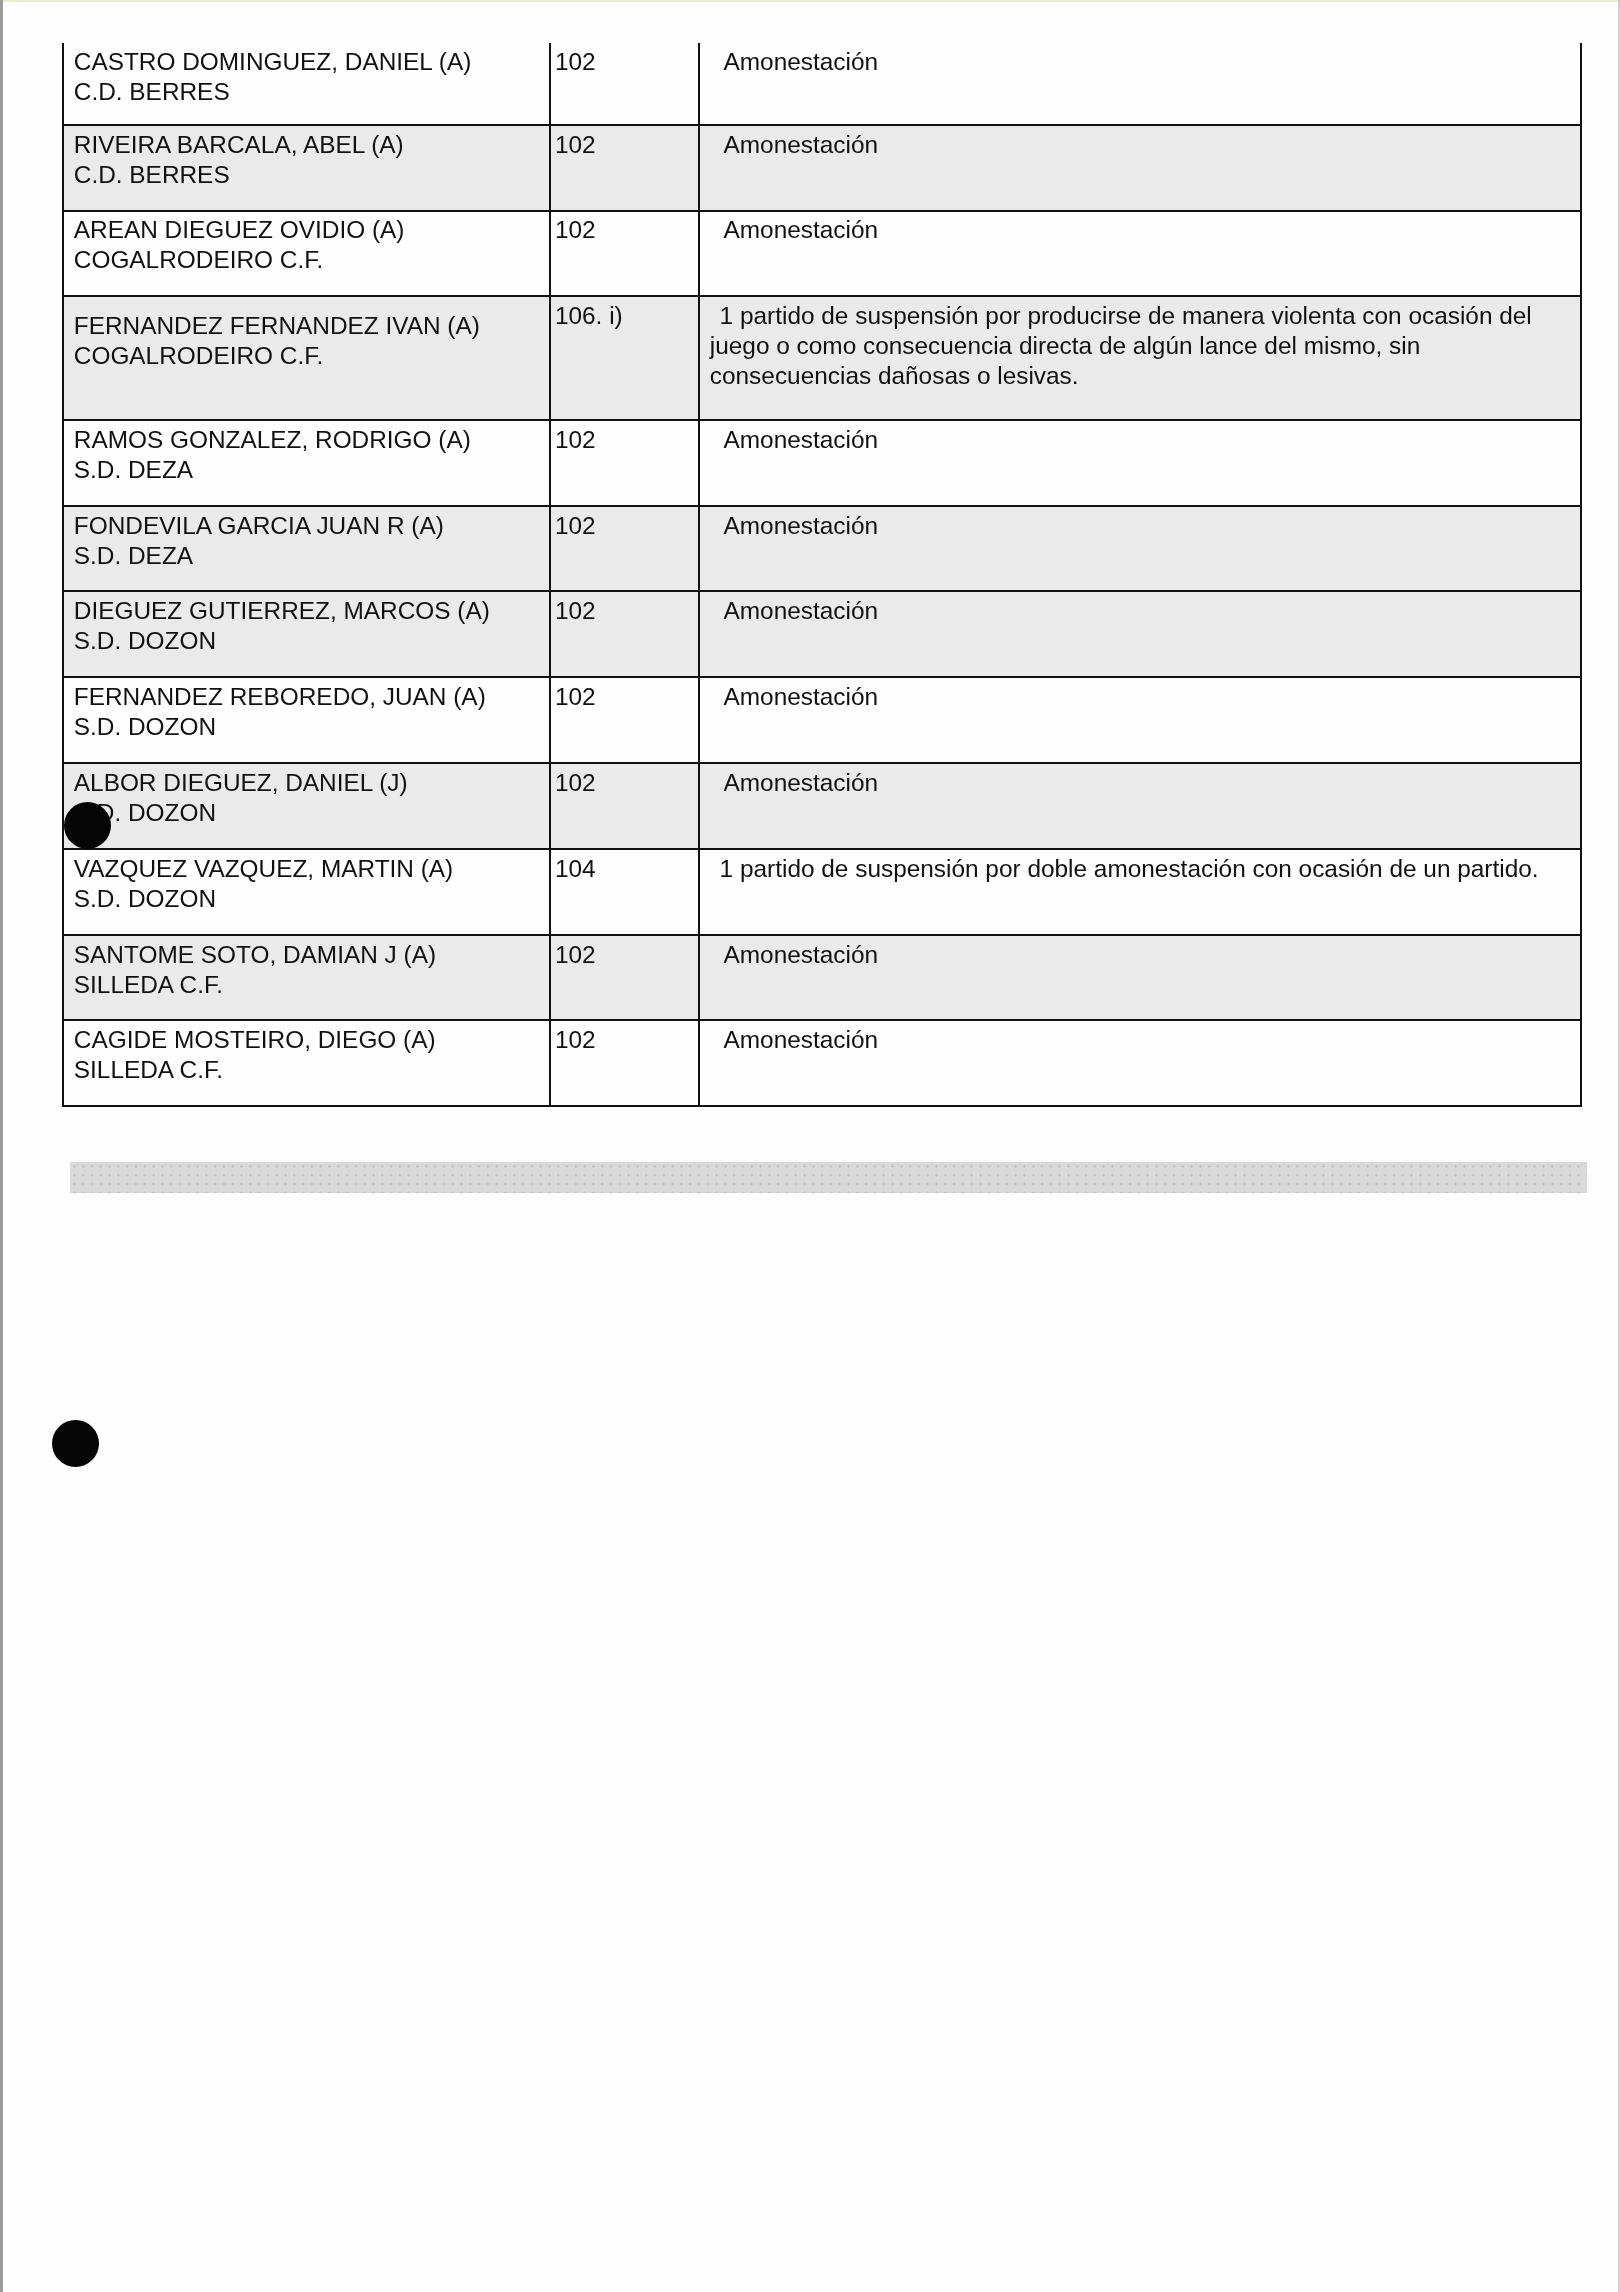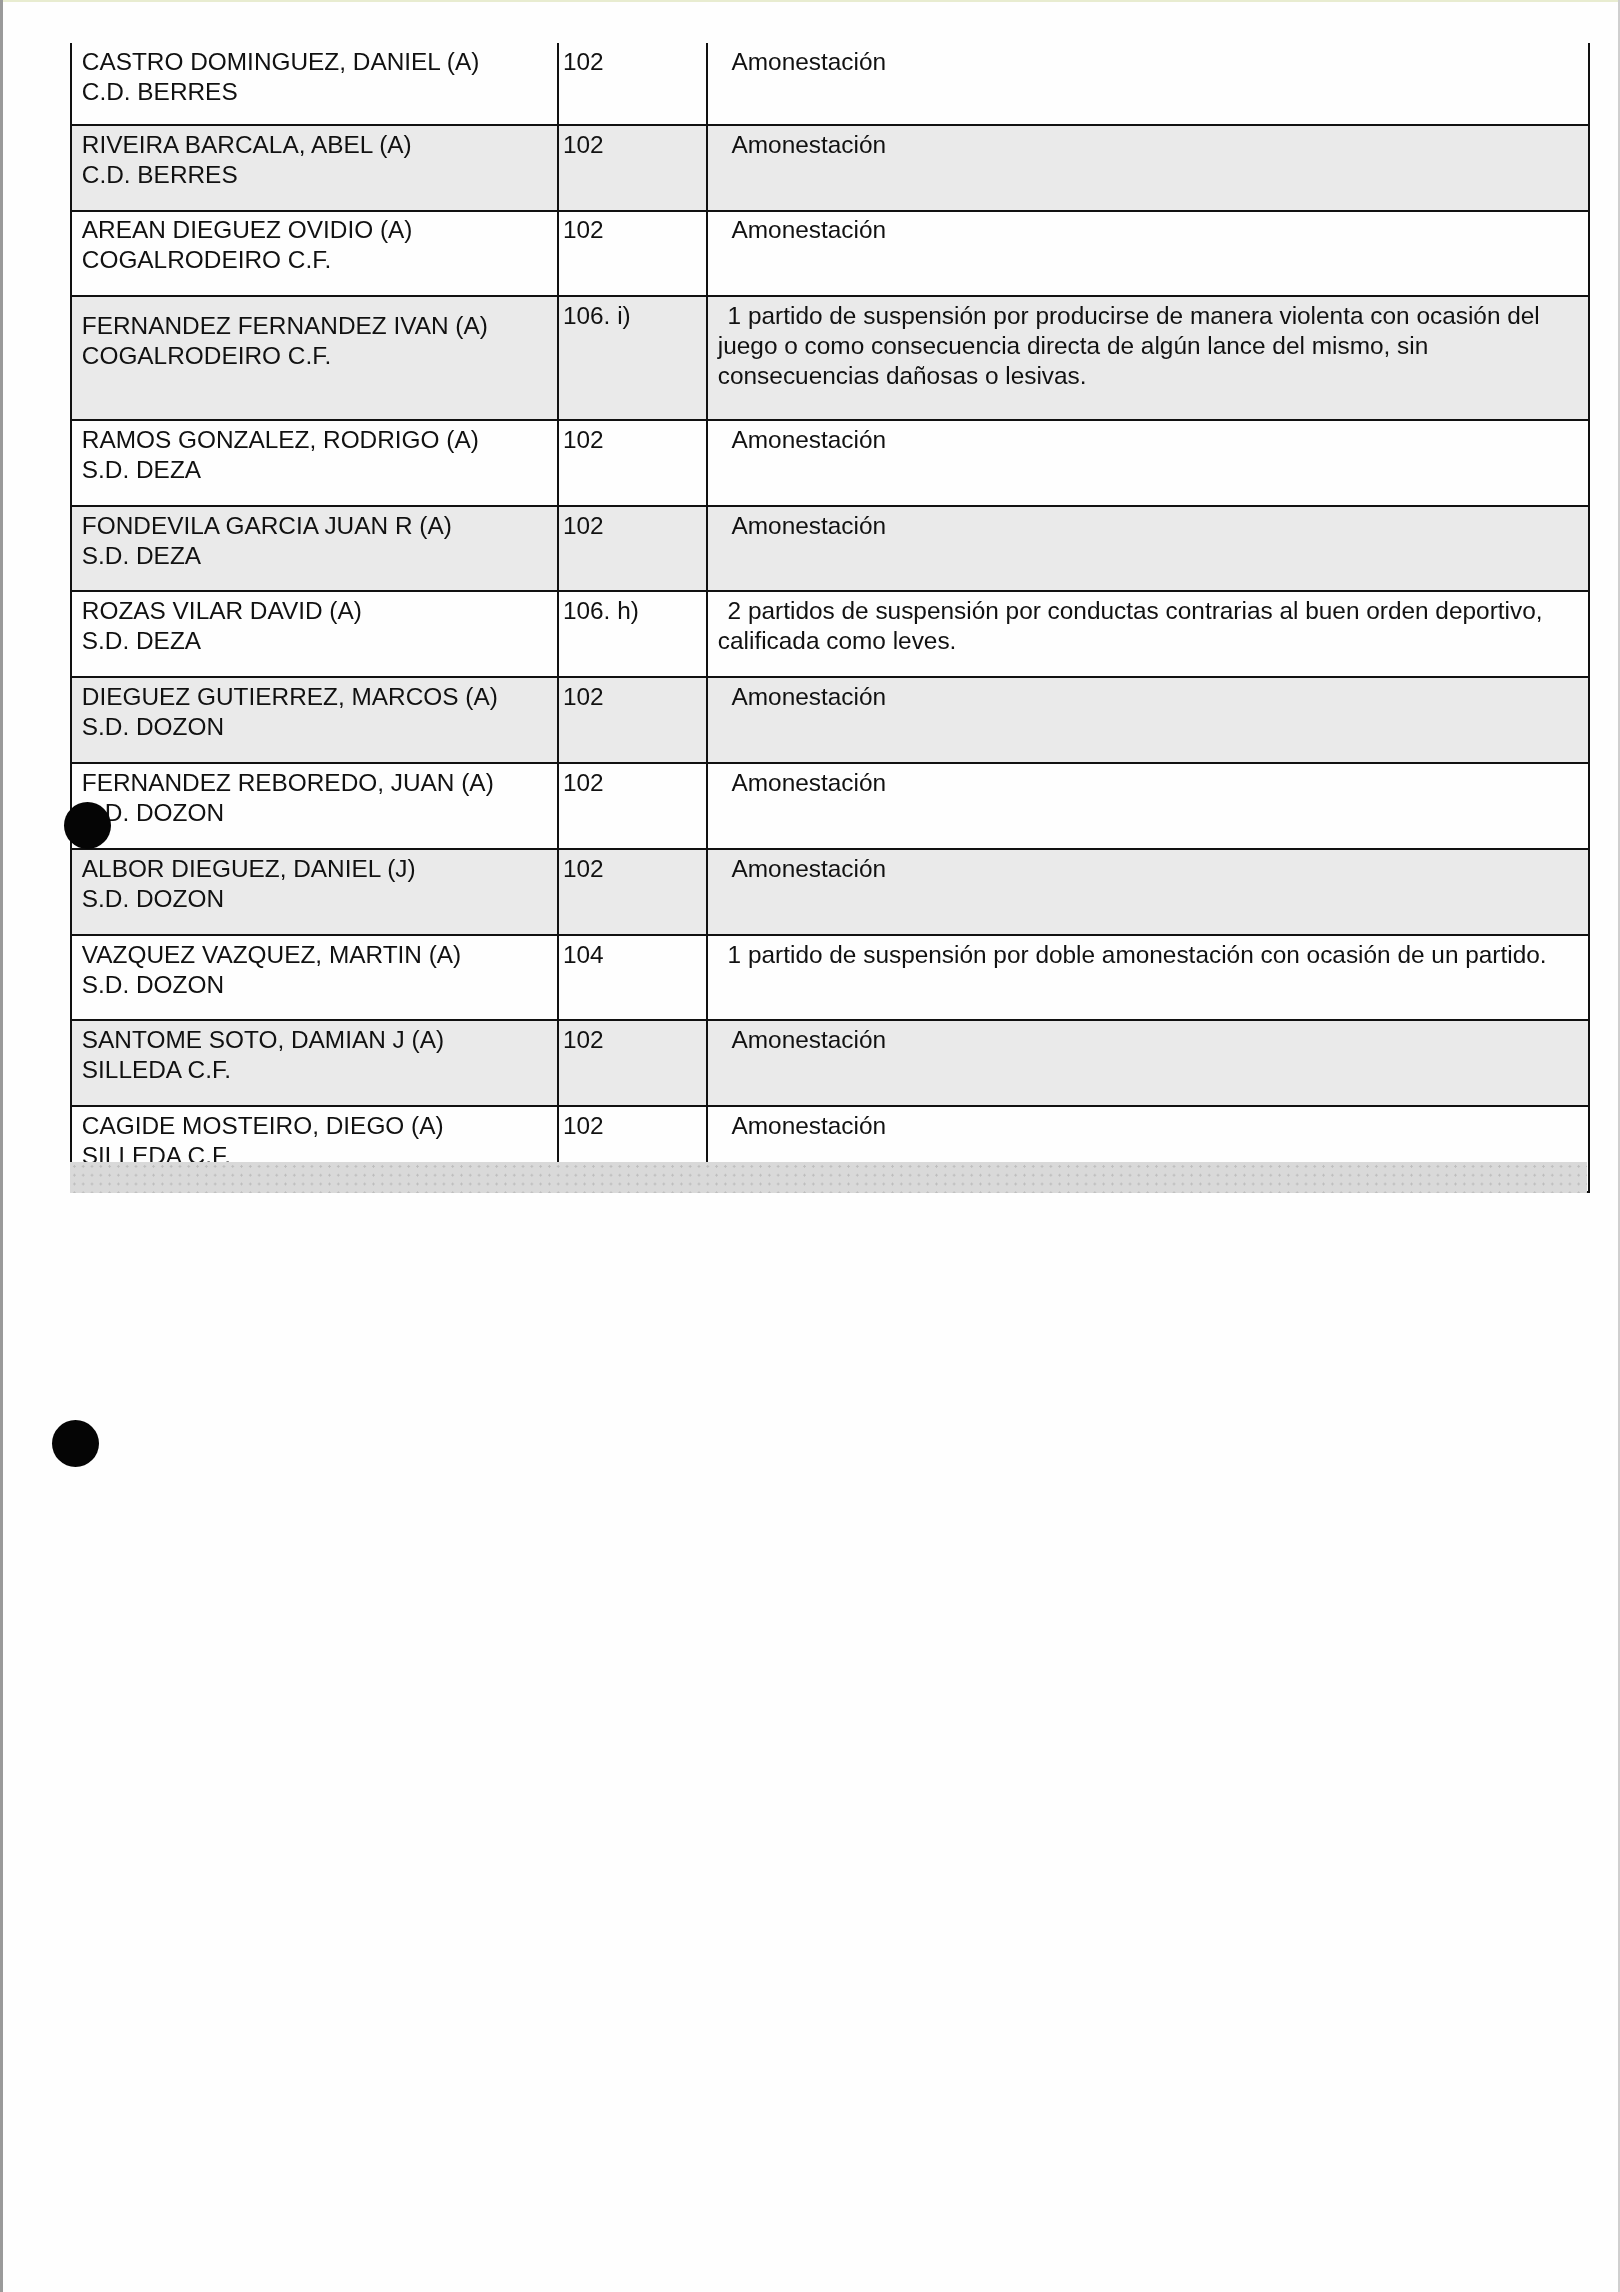--- a/index.html
+++ b/index.html
@@ -28,21 +28,21 @@
       background: #9a9a9a;
     }
     .page-edge-right {
       position: absolute;
       right: 0; top: 0;
       width: 2.9px; height: 2293px;
       background: #cfcfcf;
     }
     .sanctions-table {
       position: absolute;
-      left: 70px;
+      left: 62px;
       top: 43px;
       width: 1517px;
       border-collapse: collapse;
       table-layout: fixed;
     }
     .sanctions-table col.c-player { width: 487px; }
     .sanctions-table col.c-article { width: 149px; }
     .sanctions-table col.c-sanction { width: 882px; }
     .sanctions-table td {
       border-left: 2px solid #111;
@@ -166,30 +166,20 @@
       <td class="cell-sanction"><span class="sanction-short">Amonestación</span></td>
     </tr>
     <tr class="row-h2 shaded">
       <td class="cell-player">
         <span class="name-line">FONDEVILA GARCIA JUAN R (A)</span>
         <span class="club-line">S.D. DEZA</span>
       </td>
       <td class="cell-article">102</td>
       <td class="cell-sanction"><span class="sanction-short">Amonestación</span></td>
     </tr>
-    <tr class="row-h2">
-      <td class="cell-player">
-        <span class="name-line">ROZAS VILAR DAVID (A)</span>
-        <span class="club-line">S.D. DEZA</span>
-      </td>
-      <td class="cell-article">106. h)</td>
-      <td class="cell-sanction">
-          <span class="sanction-long">2 partidos de suspensión por conductas contrarias al buen orden deportivo, calificada como leves.</span>
-        </td>
-    </tr>
     <tr class="row-h2 shaded">
       <td class="cell-player">
         <span class="name-line">DIEGUEZ GUTIERREZ, MARCOS (A)</span>
         <span class="club-line">S.D. DOZON</span>
       </td>
       <td class="cell-article">102</td>
       <td class="cell-sanction"><span class="sanction-short">Amonestación</span></td>
     </tr>
     <tr class="row-h2">
       <td class="cell-player">

